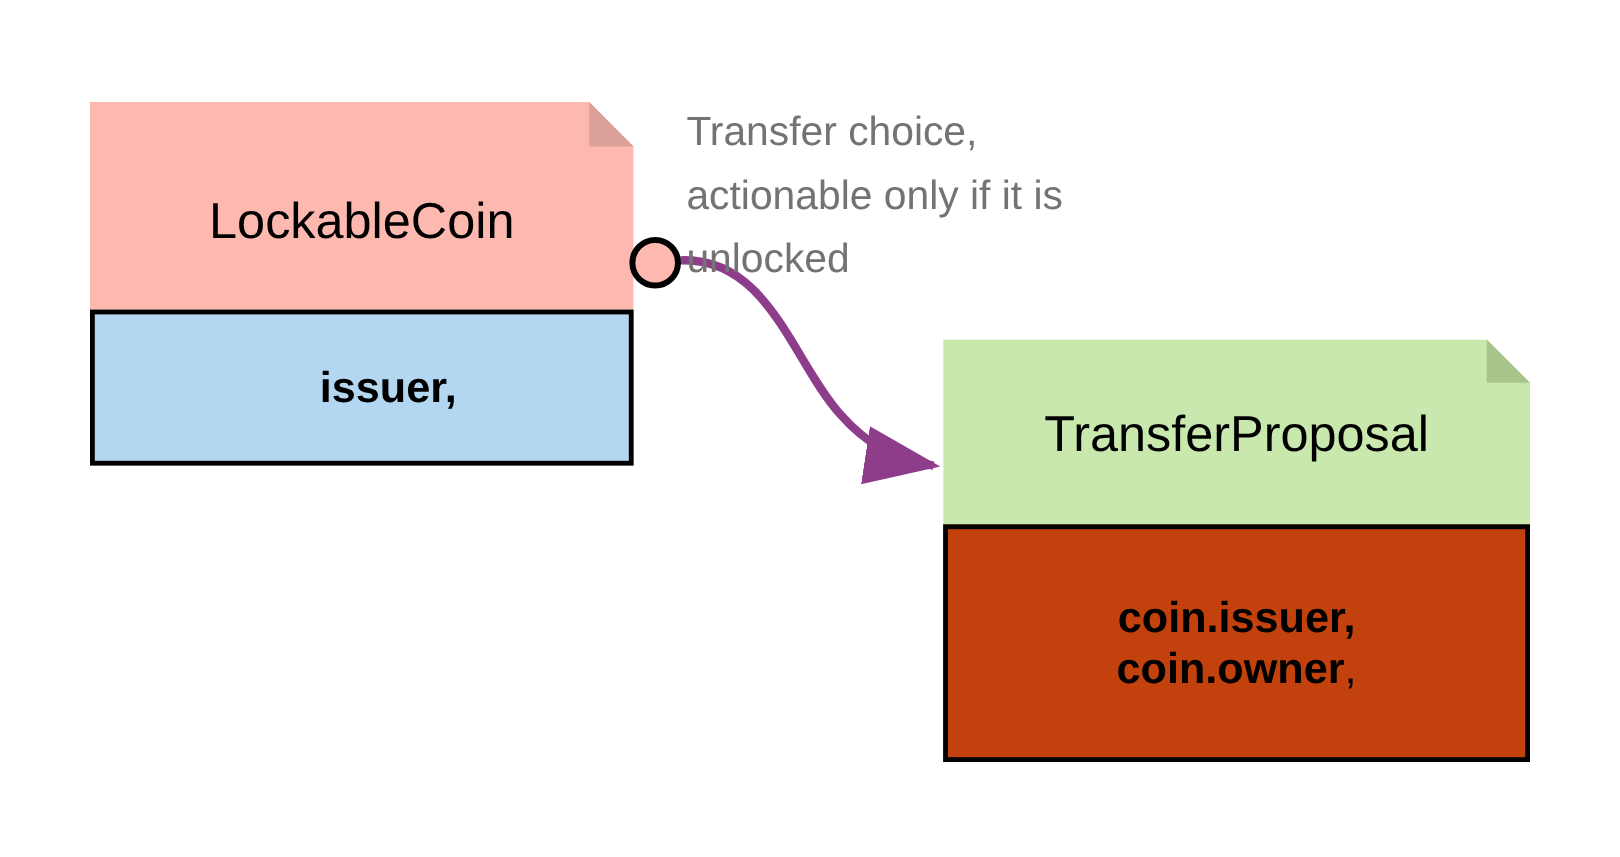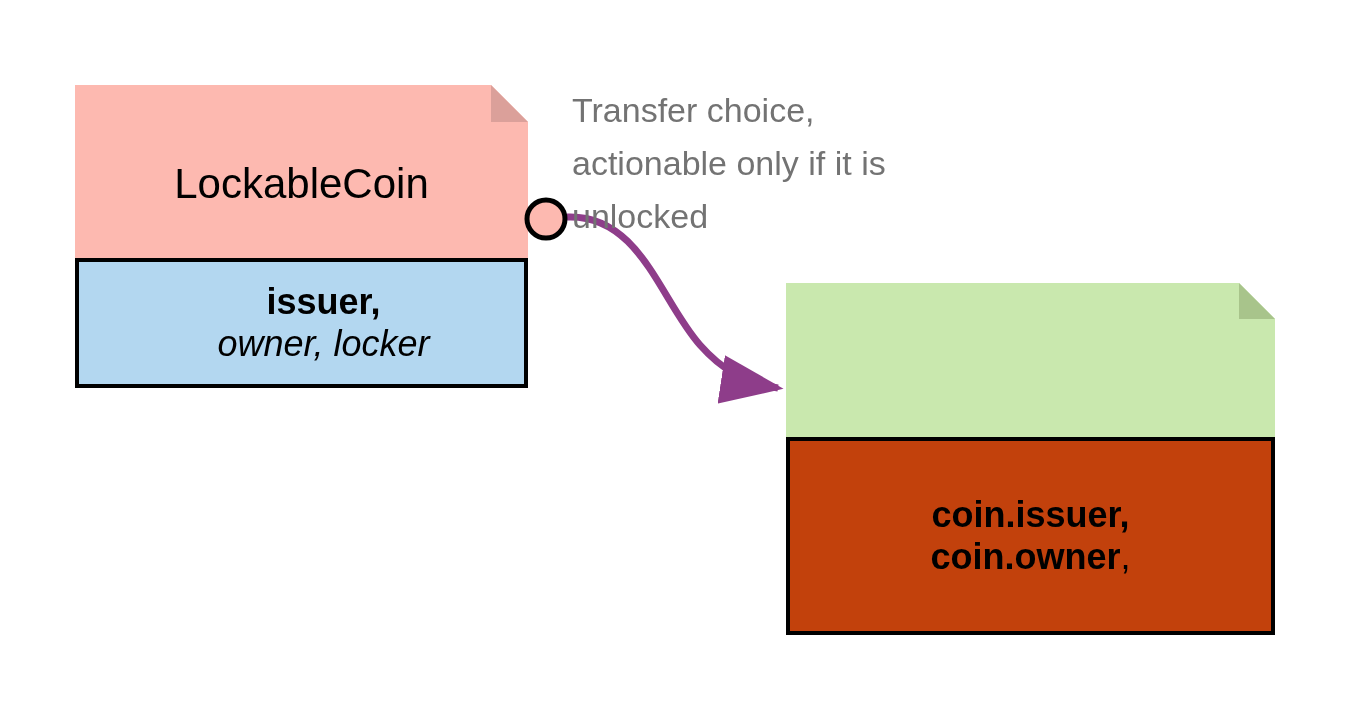--- a/index.html
+++ b/index.html
@@ -110,32 +110,30 @@
       <svg class="fold-svg" width="453" height="177" viewBox="0 0 453 177">
         <polygon points="0,0 416,0 453,37 453,177 0,177" fill="#FDB9B0"></polygon>
         <polygon points="416,0 453,37 416,37" fill="#DBA09A"></polygon>
       </svg>
       <div class="node-title">LockableCoin</div>
     </div>
     <div class="node-body" style="background:#B3D7F0;padding-left:44px;">
       <div class="attr-line">
         <span class="attr-bold">issuer,</span>
       </div>
-      <div class="attr-line">
-        <span class="attr-italic">owner, locker</span>
-      </div>
     </div>
   </div>
 
   <div class="node" id="node-transfer-proposal">
     <div class="node-header">
       <svg class="fold-svg" width="489" height="158" viewBox="0 0 489 158">
         <polygon points="0,0 453,0 489,36 489,158 0,158" fill="#C9E8AE"></polygon>
         <polygon points="453,0 489,36 453,36" fill="#A8C48B"></polygon>
       </svg>
+      <div class="node-title">TransferProposal</div>
     </div>
     <div class="node-body" style="background:#c2410c;">
       <div class="attr-line">
         <span class="attr-bold">coin.issuer,</span>
       </div>
       <div class="attr-line">
         <span class="attr-bold">coin.owner</span><span class="attr-plain">,</span>
       </div>
     </div>
   </div>

